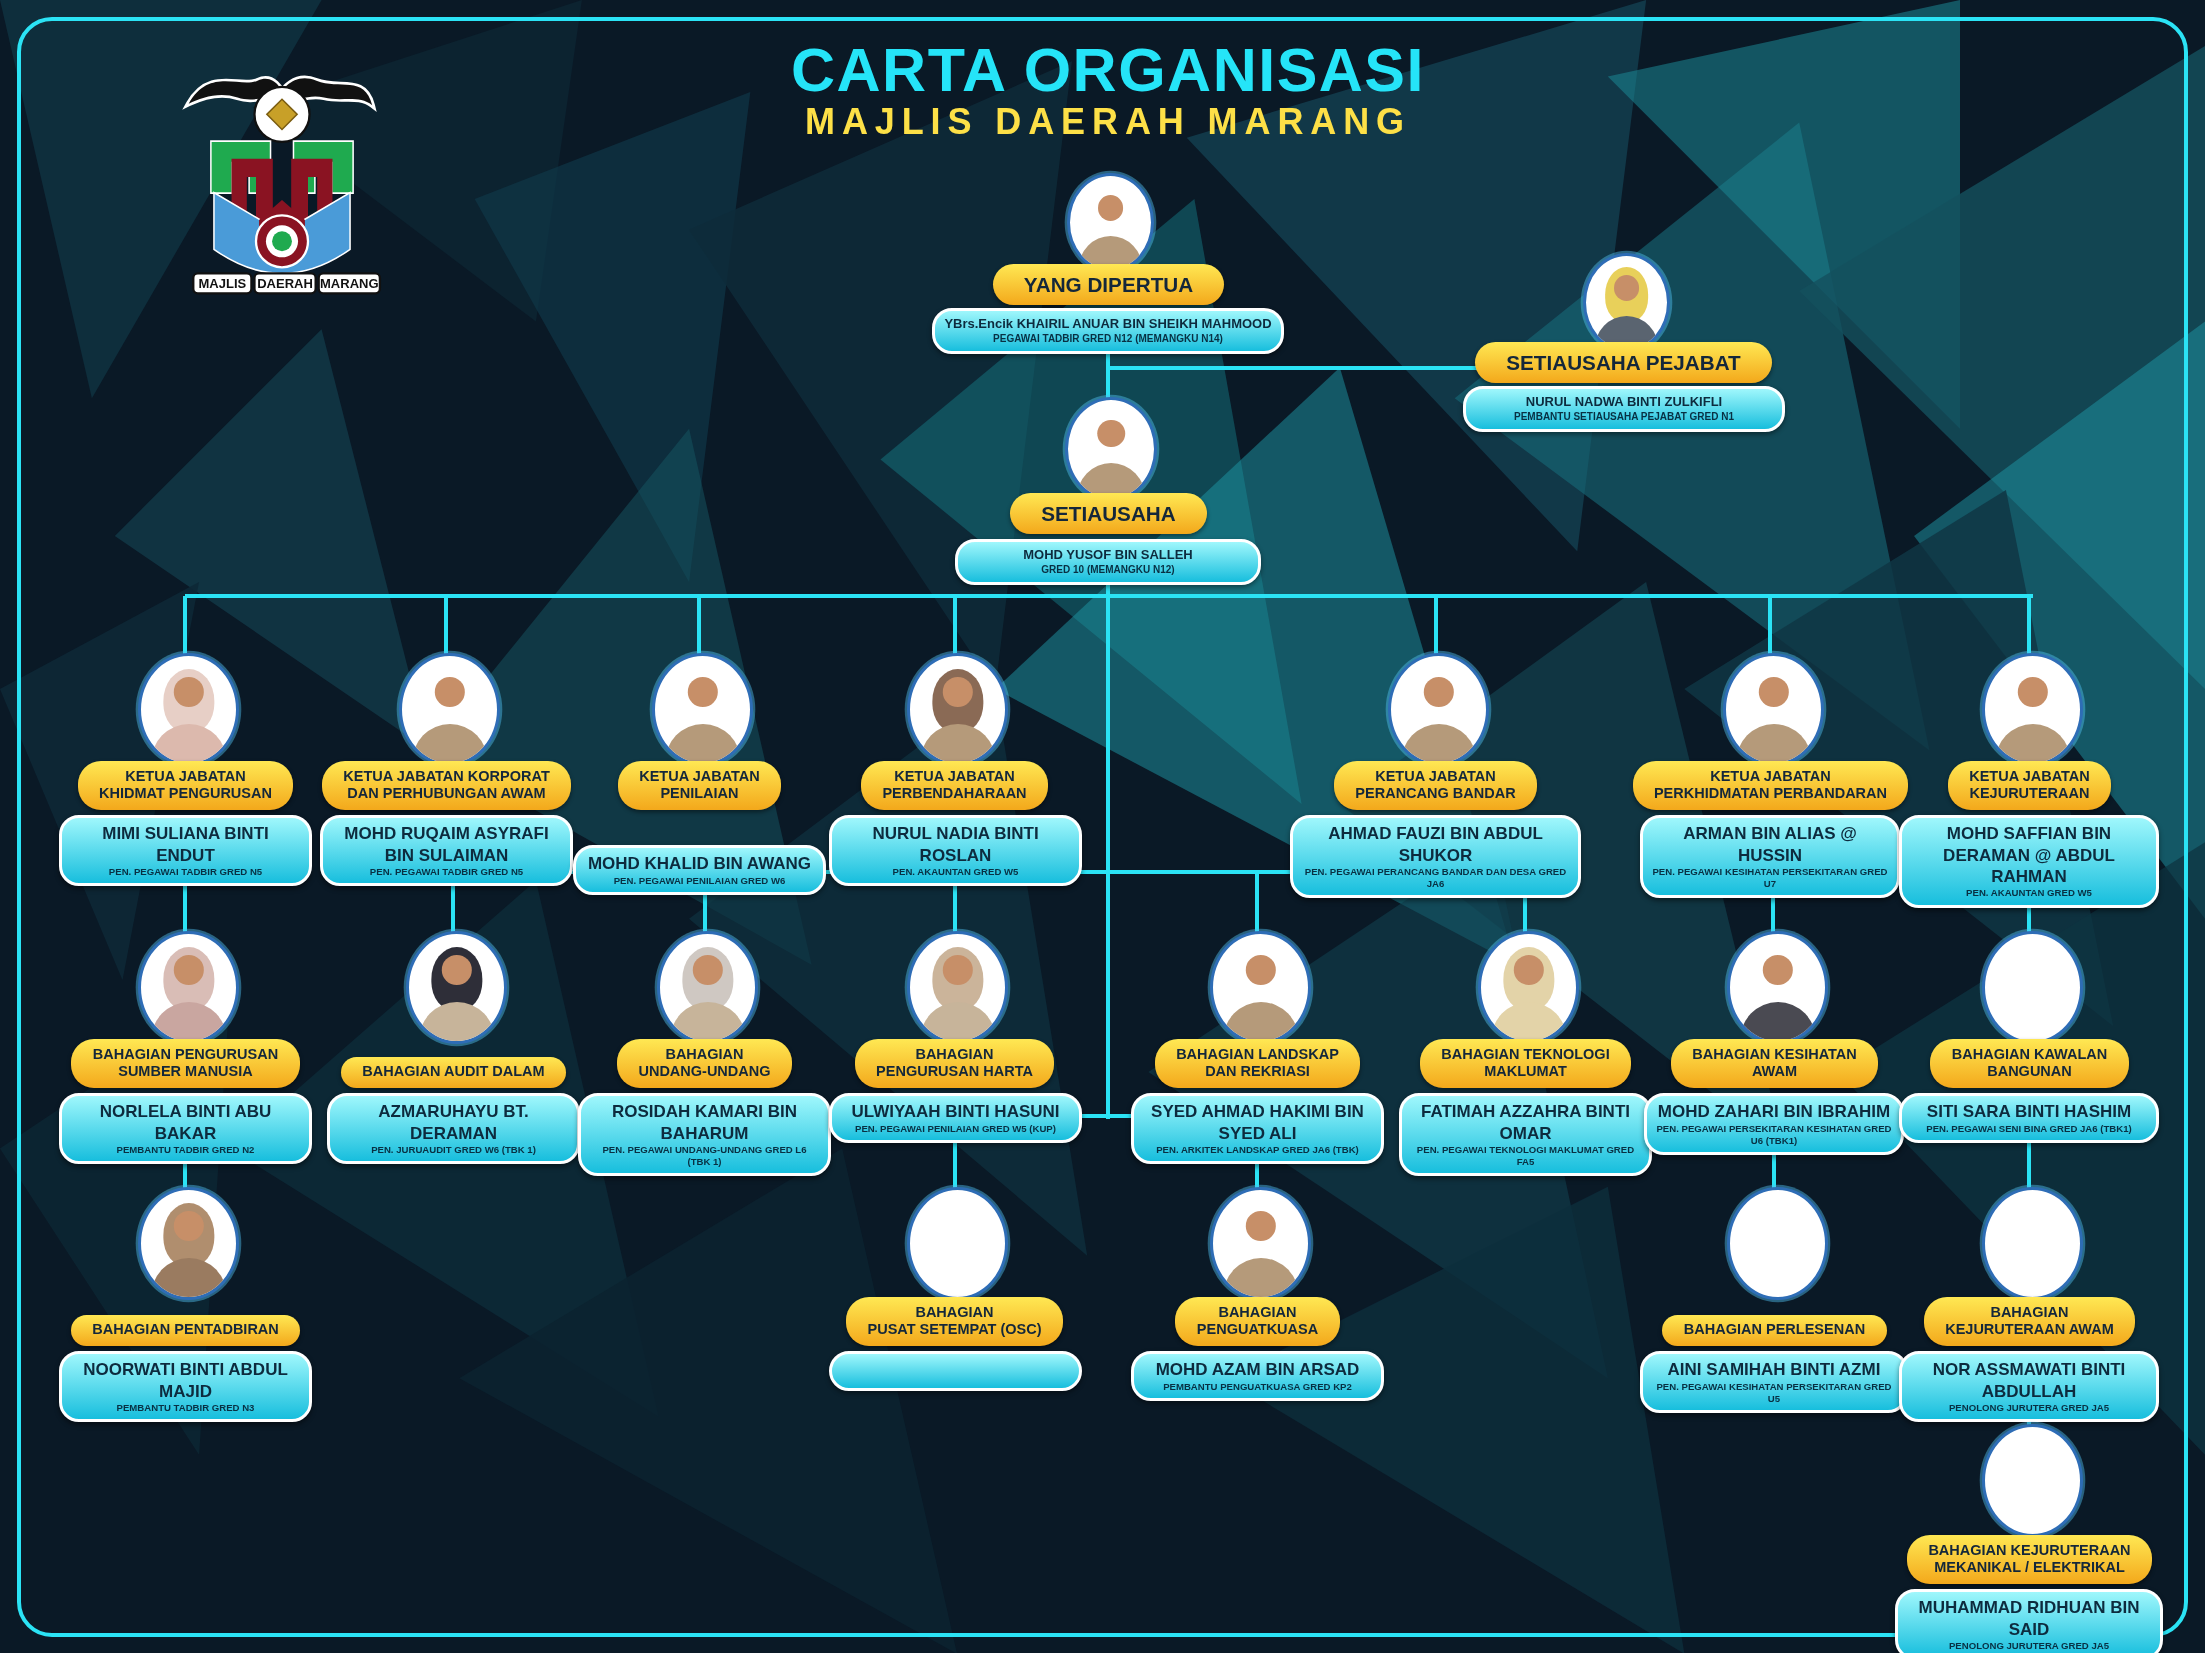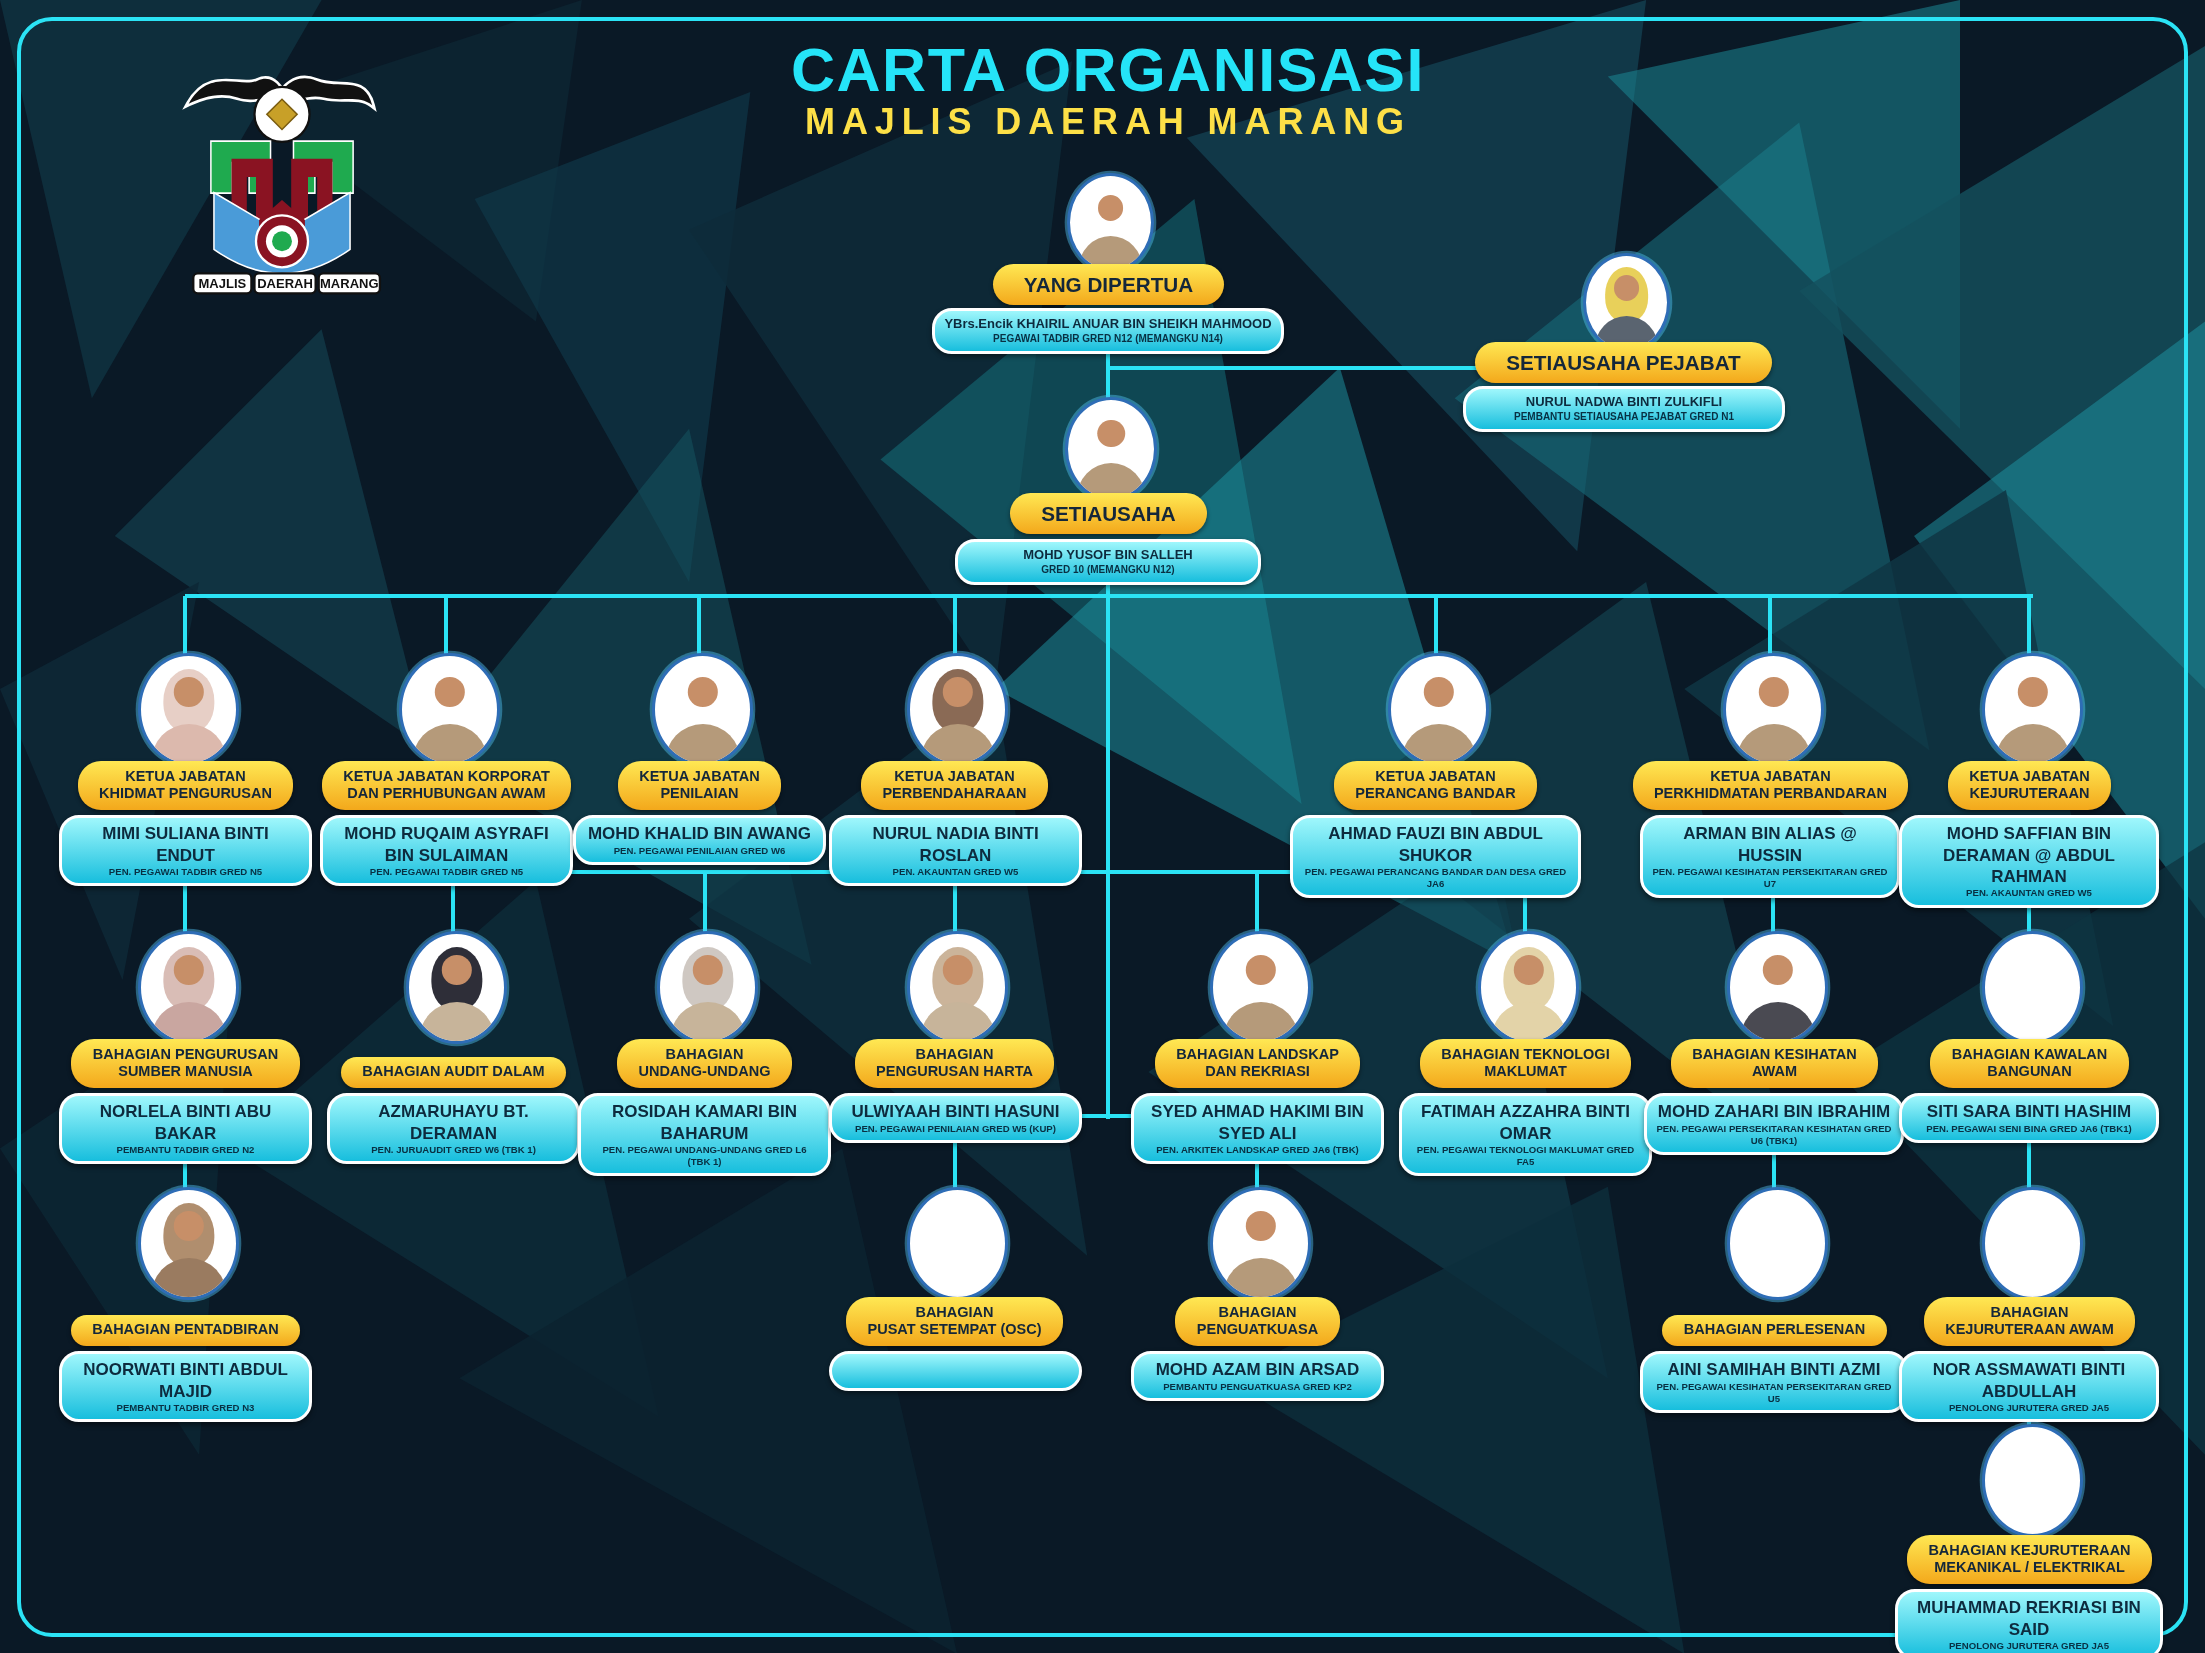--- a/index.html
+++ b/index.html
@@ -213,21 +213,21 @@
   <div class="node">
     <div class="avatar" style="left: 652px; top: 653px; width: 95px; height: 107px;">
 
       <span class="p-head"></span>
       <span class="p-body" style="background: rgb(181, 154, 122);"></span>
     </div>
     <div class="yellow-zone" style="left: 485px; top: 763px; width: 429px; height: 47px;">
       <div class="pill-title">KETUA JABATAN
 PENILAIAN</div>
     </div>
-    <div class="pill-info" style="left: 573px; top: 815px; width: 253px;">
+    <div class="pill-info" style="left: 573px; top: 845px; width: 253px;">
       <div class="info-name">MOHD KHALID BIN AWANG</div>
       <div class="info-role">PEN. PEGAWAI PENILAIAN GRED W6</div>
     </div>
   </div>
 
   <div class="node">
     <div class="avatar" style="left: 907px; top: 653px; width: 95px; height: 107px;">
       <span class="p-hijab" style="background: rgb(138, 106, 85);"></span>
       <span class="p-head"></span>
       <span class="p-body" style="background: rgb(181, 154, 122);"></span>
@@ -499,18 +499,18 @@
     <div class="avatar" style="left: 1982px; top: 1424px; width: 95px; height: 107px;">
       
       
       
     </div>
     <div class="yellow-zone" style="left: 1815px; top: 1537px; width: 429px; height: 47px;">
       <div class="pill-title">BAHAGIAN KEJURUTERAAN
 MEKANIKAL / ELEKTRIKAL</div>
     </div>
     <div class="pill-info" style="left: 1895px; top: 1589px; width: 268px;">
-      <div class="info-name">MUHAMMAD REKRIASI BIN SAID</div>
+      <div class="info-name">MUHAMMAD RIDHUAN BIN SAID</div>
       <div class="info-role">PENOLONG JURUTERA GRED JA5</div>
     </div>
   </div>
 </div>
 
 
 </body></html>

